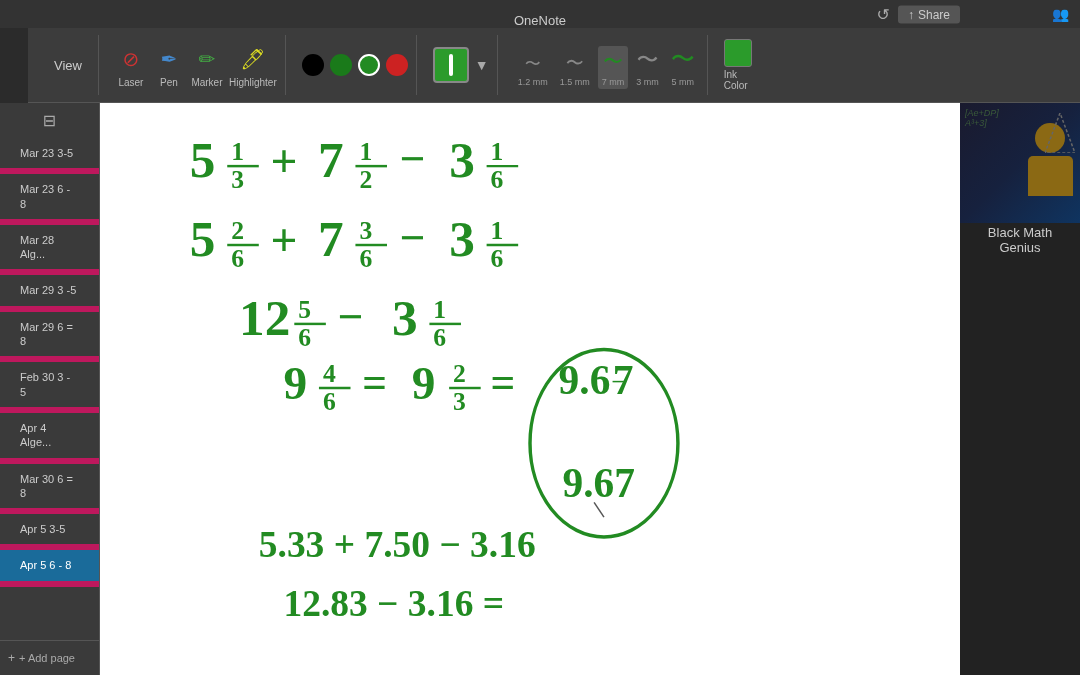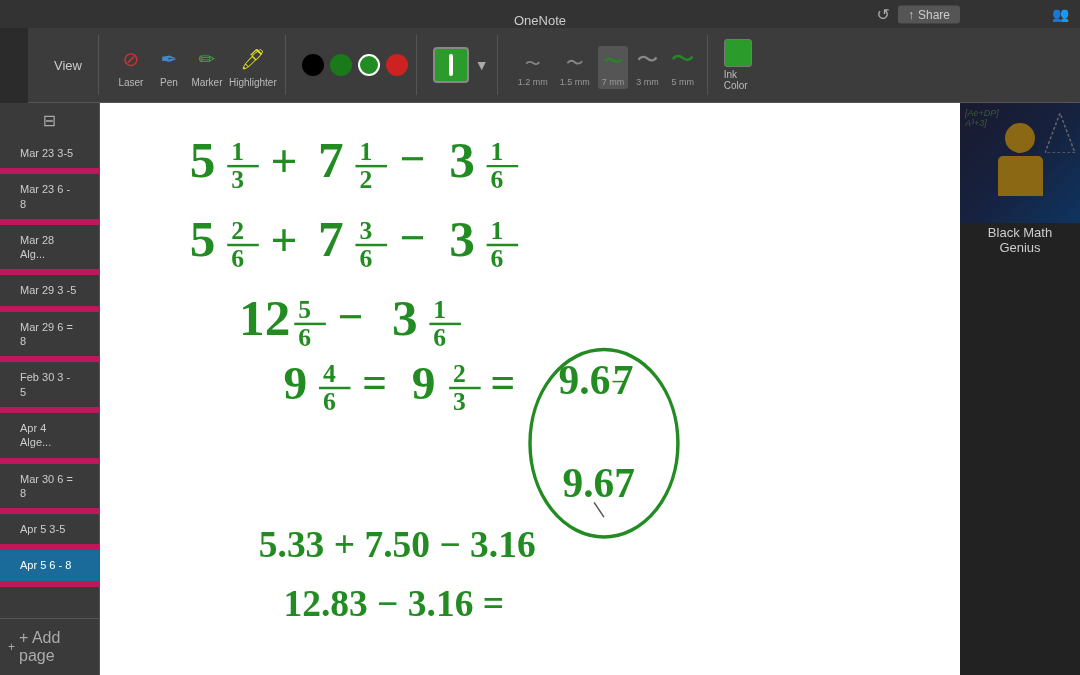--- a/index.html
+++ b/index.html
@@ -230,21 +230,21 @@
       flex-shrink: 0;
       position: relative;
       overflow: hidden;
     }
     .webcam-placeholder {
       width: 100%;
       height: 100%;
       background: linear-gradient(135deg, #1a1a2e 0%, #16213e 50%, #0f3460 100%);
       display: flex;
       align-items: center;
-      justify-content: center;
+      justify-content: flex-end;
       position: relative;
     }
     
     .person-silhouette {
       width: 60px;
       height: 80px;
       position: relative;
     }
     .person-head {
       width: 30px;
@@ -390,21 +390,21 @@
     <div class="sidebar-item">
       <span>Apr 5 3-5</span>
     </div>
     <div class="sidebar-item active">
       <span>Apr 5 6 - 8</span>
     </div>
 
     <div style="flex:1;"></div>
     <div class="add-page-btn">
       <span>+</span>
-      <span style="font-size:16px;">+ Add page</span>
+      <span style="font-size:11px;">+ Add page</span>
     </div>
   </div>
 
   <div class="canvas-area">
     <svg class="canvas-svg" viewBox="0 0 830 580" xmlns="http://www.w3.org/2000/svg">
 
       <rect width="830" height="580" fill="white"></rect>
 
       <text x="70" y="75" font-family="'Comic Sans MS', cursive" font-size="52" fill="#228B22" font-weight="bold">5</text>
 

